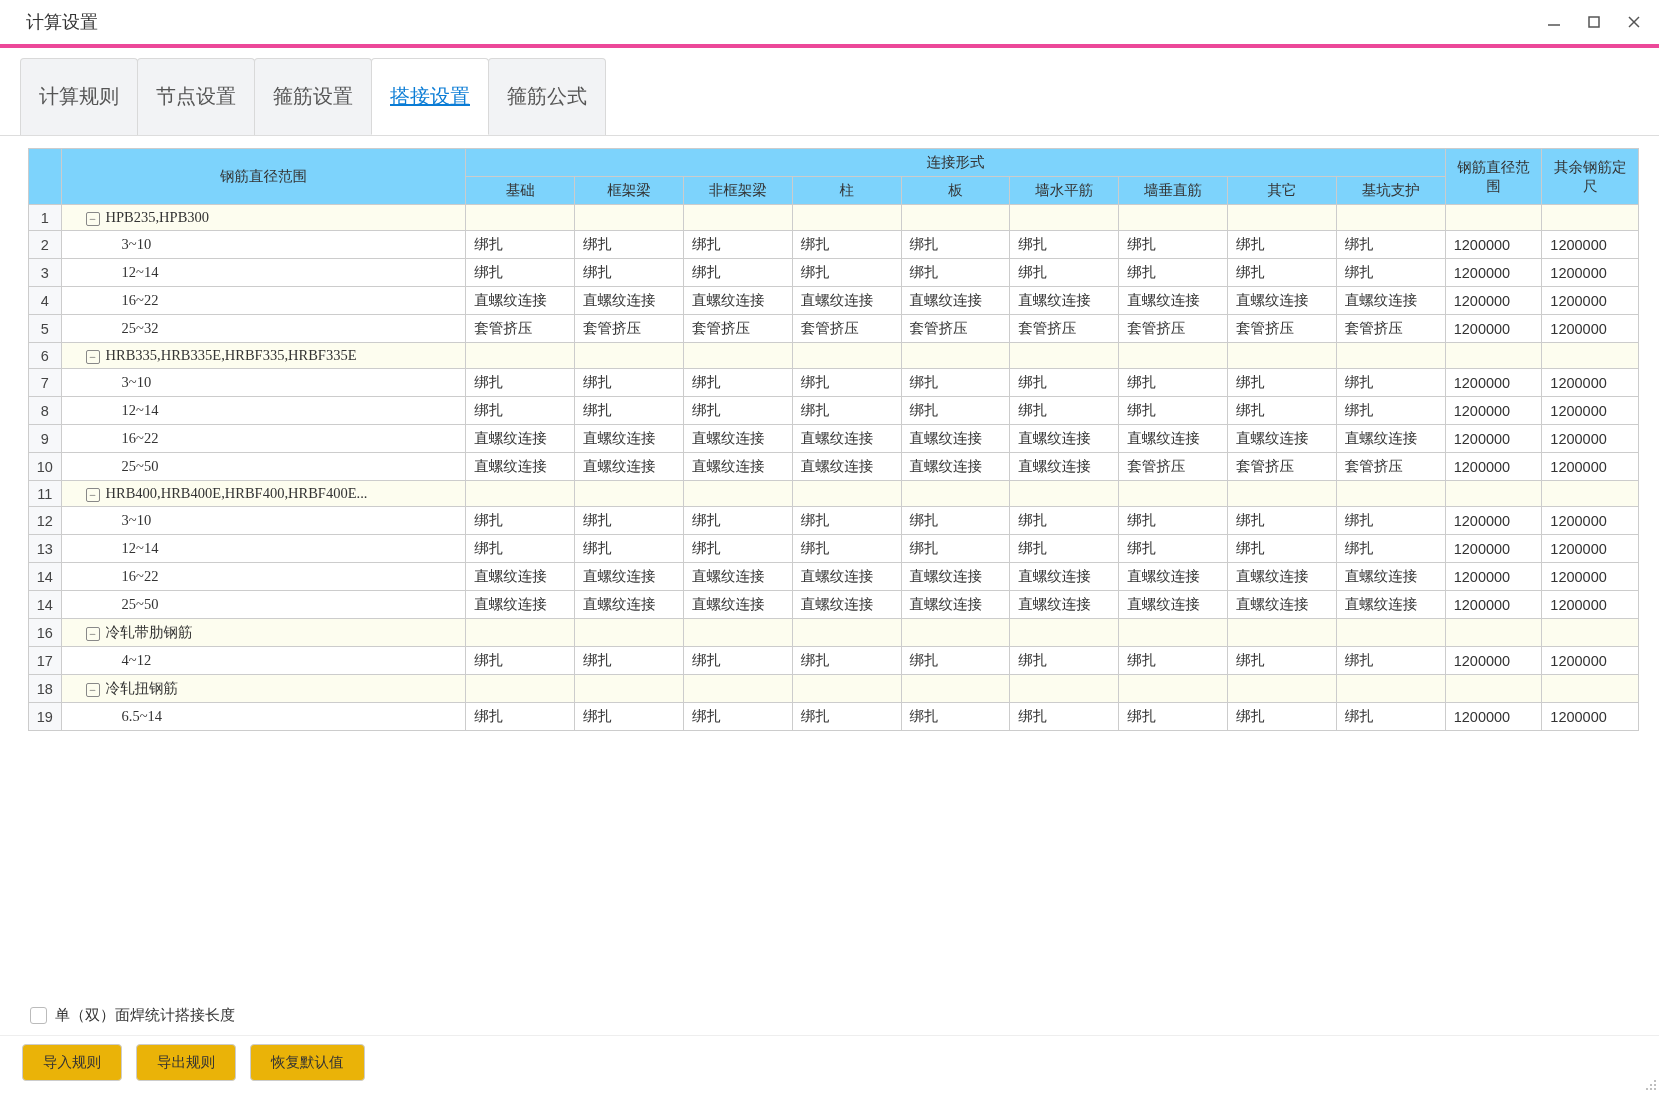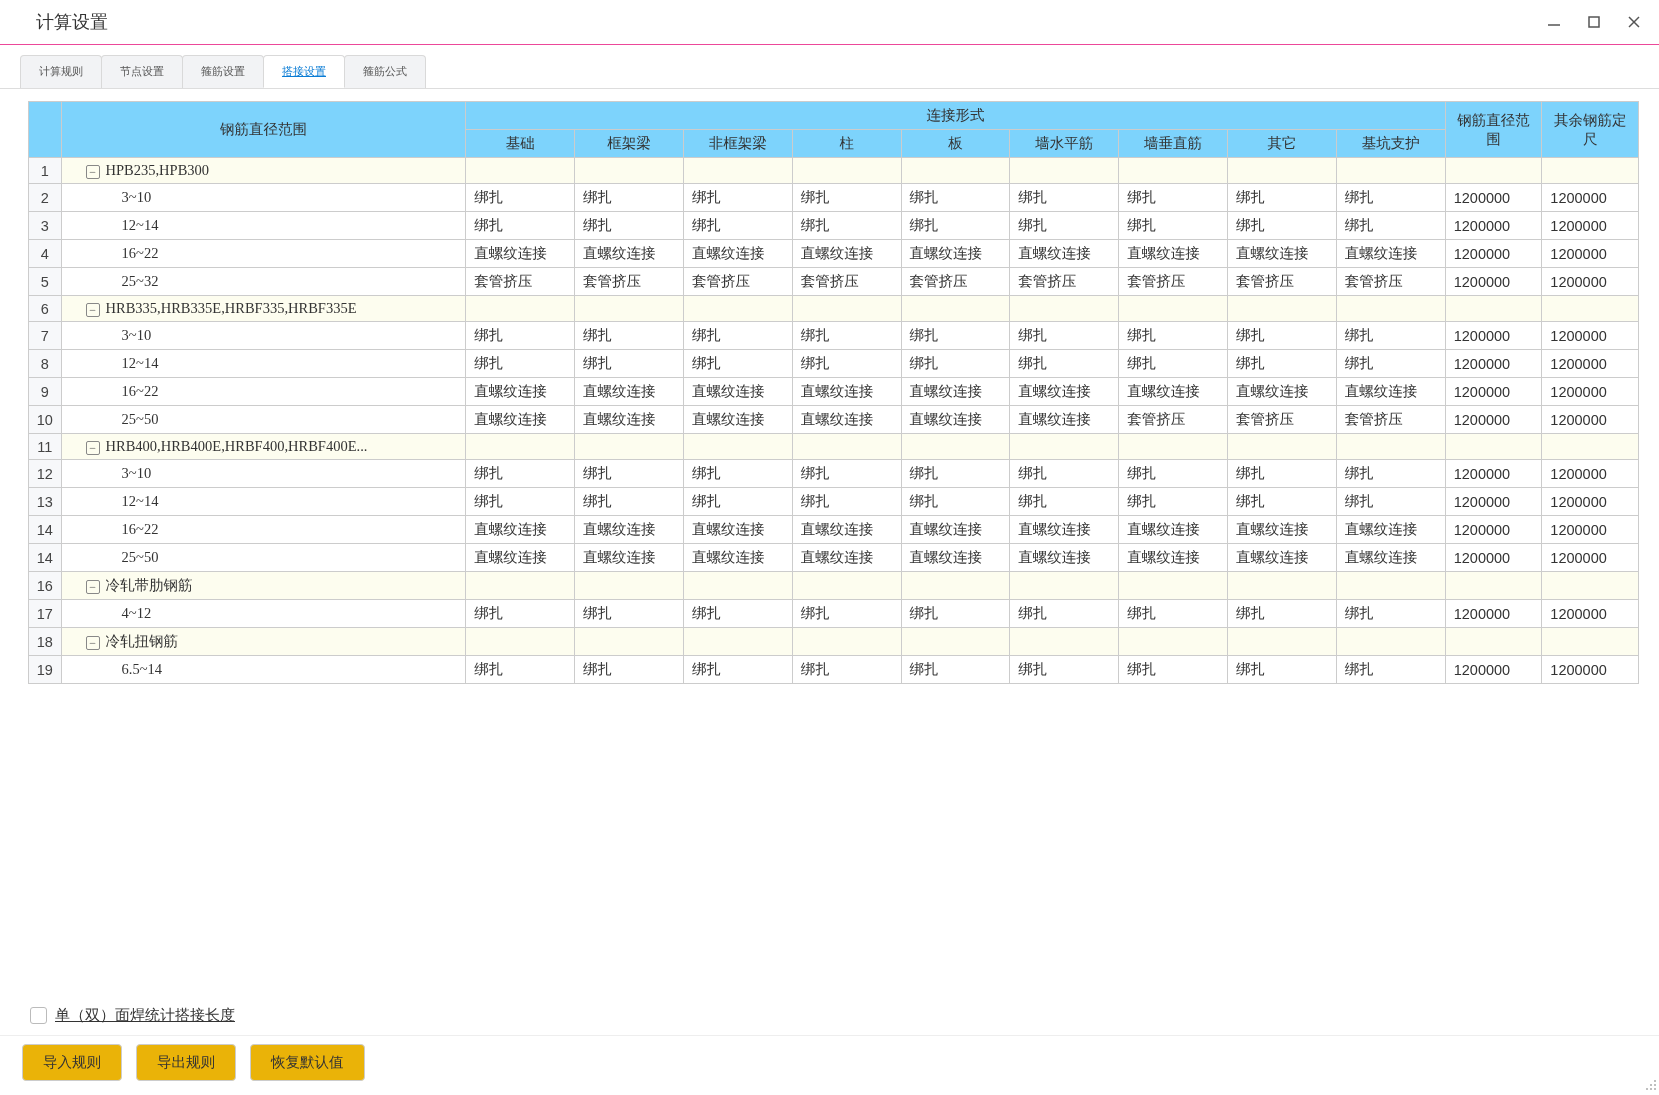--- a/index.html
+++ b/index.html
@@ -11,22 +11,22 @@
       width: 1659px;
       height: 1095px;
       display: flex;
       flex-direction: column;
     }
     
     .title-bar {
       display: flex;
       align-items: center;
       justify-content: space-between;
-      padding: 10px 16px 10px 36px;
-      border-bottom: 1px solid #ec4899;
+      padding: 10px 16px 10px 26px;
+      border-bottom: 4px solid #ec4899;
     }
     .title-bar .title {
       font-size: 18px;
       font-weight: 500;
       color: #333;
     }
     .title-bar .controls {
       display: flex;
       gap: 22px;
       align-items: center;
@@ -40,26 +40,26 @@
       justify-content: center;
     }
     
     .tabs {
       display: flex;
       padding: 10px 20px 0 20px;
       border-bottom: 1px solid #ddd;
       gap: 0;
     }
     .tab {
-      padding: 8px 18px;
+      padding: 24px 18px;
       background: #f2f3f5;
       border: 1px solid #d9d9d9;
       border-bottom: none;
       color: #333;
-      font-size: 11px;
+      font-size: 20px;
       border-top-left-radius: 4px;
       border-top-right-radius: 4px;
       margin-right: -1px;
       position: relative;
       cursor: pointer;
     }
     .tab.active {
       background: #fff;
       color: #0a7cd5;
       border-bottom: 1px solid #fff;
@@ -128,21 +128,20 @@
       color: #555;
       vertical-align: middle;
       border-radius: 2px;
     }
     
     .checkbox-row {
       display: flex;
       align-items: center;
       gap: 8px;
       padding: 10px 30px;
-      text-decoration: underline;
     }
     .checkbox-row .cb {
       width: 17px;
       height: 17px;
       border: 1.5px solid #bbb;
       border-radius: 3px;
       display: inline-block;
     }
     .checkbox-row label { font-size: 15px; color: #333; }
     .button-row {

